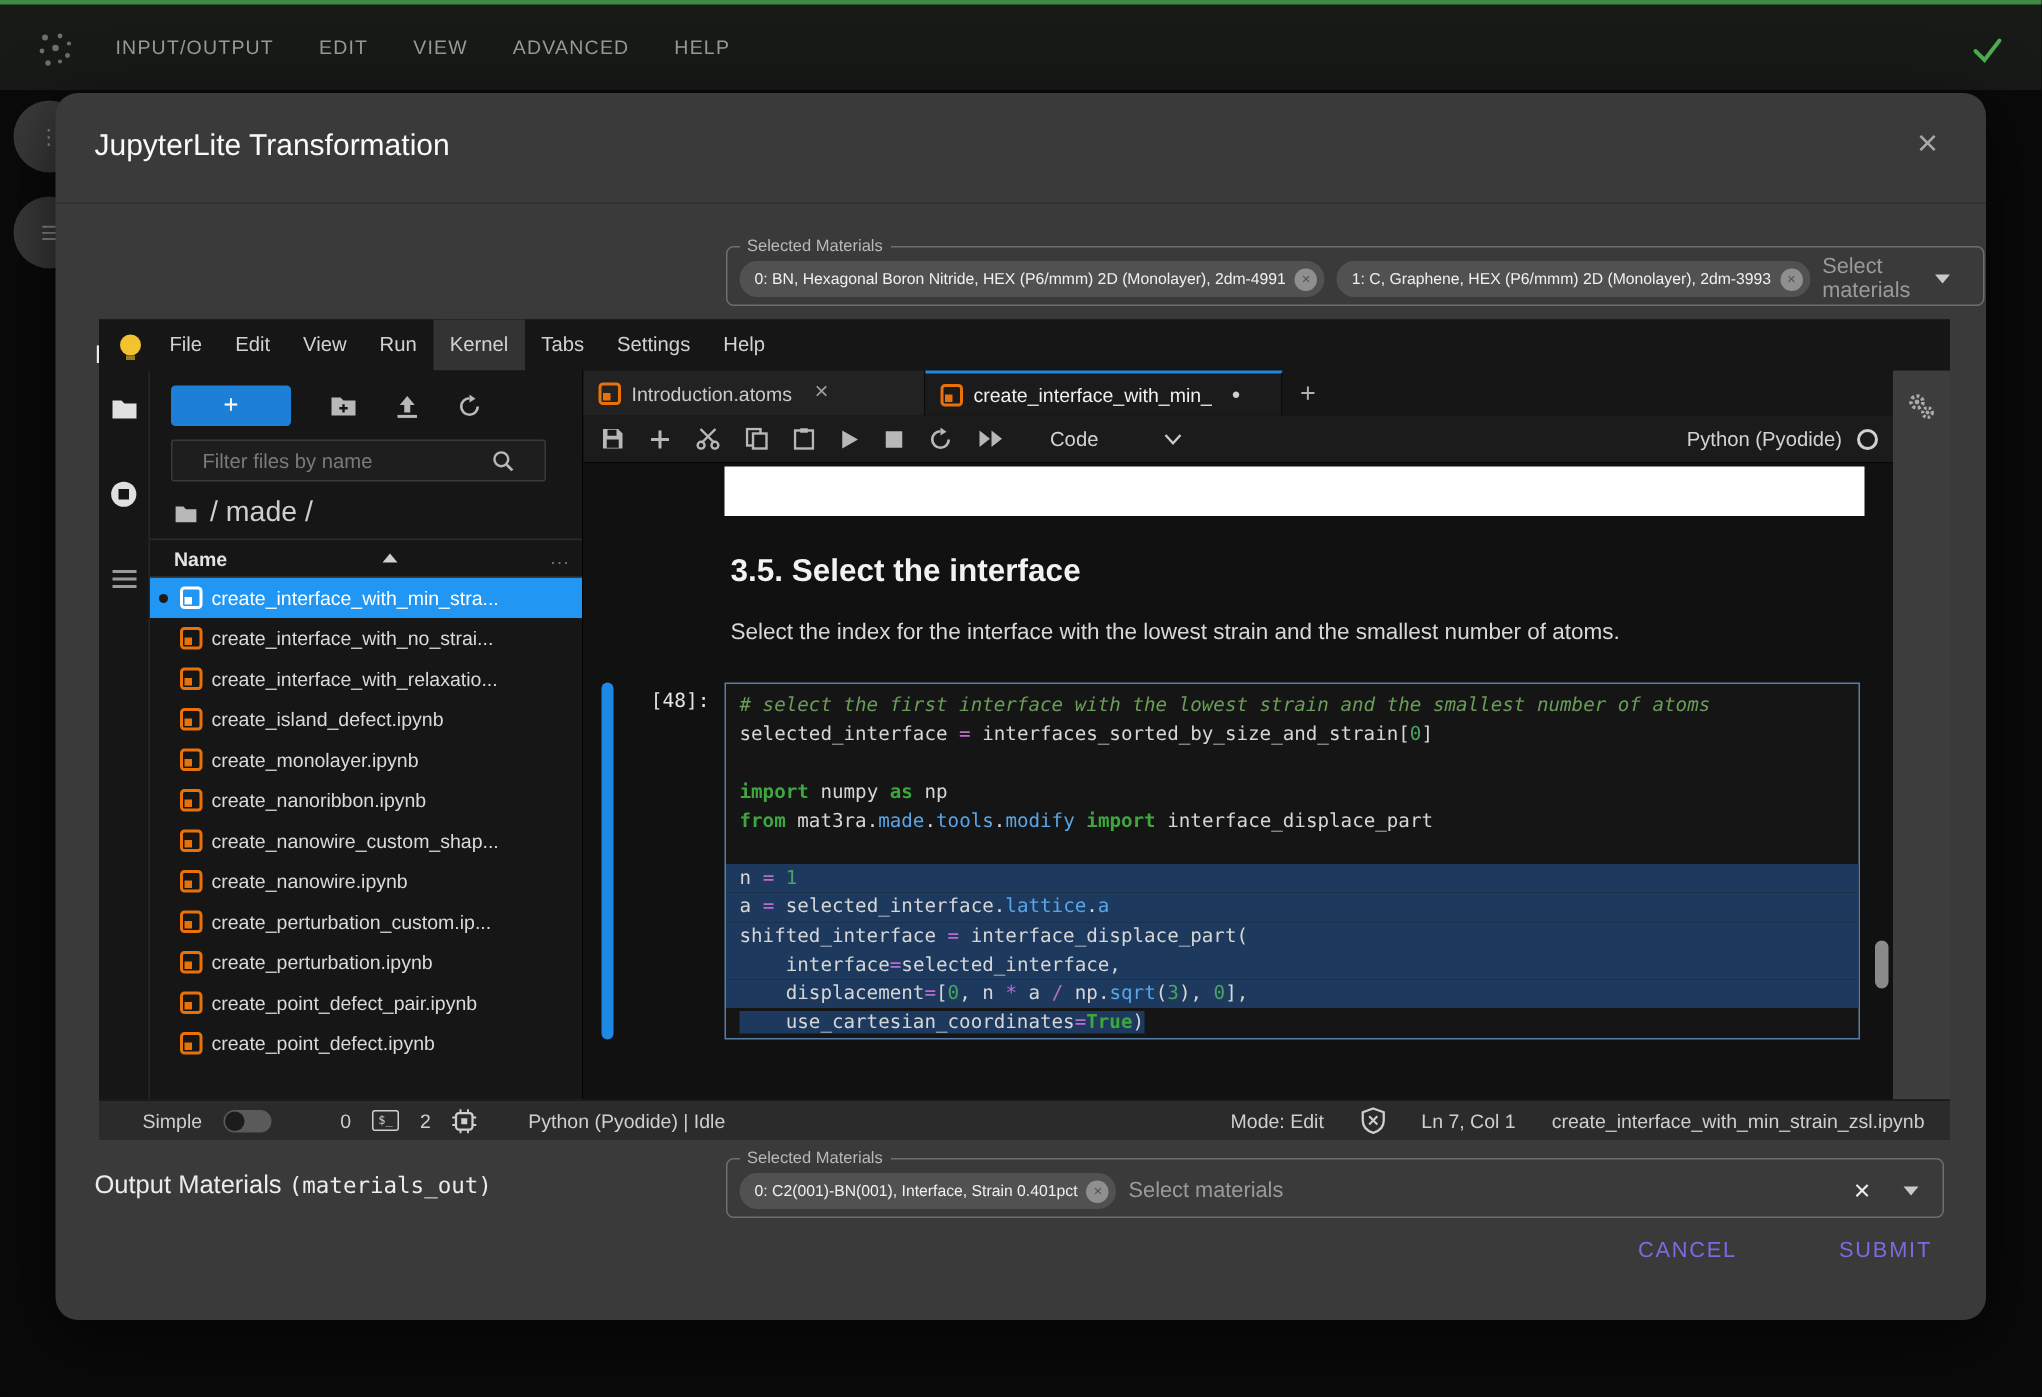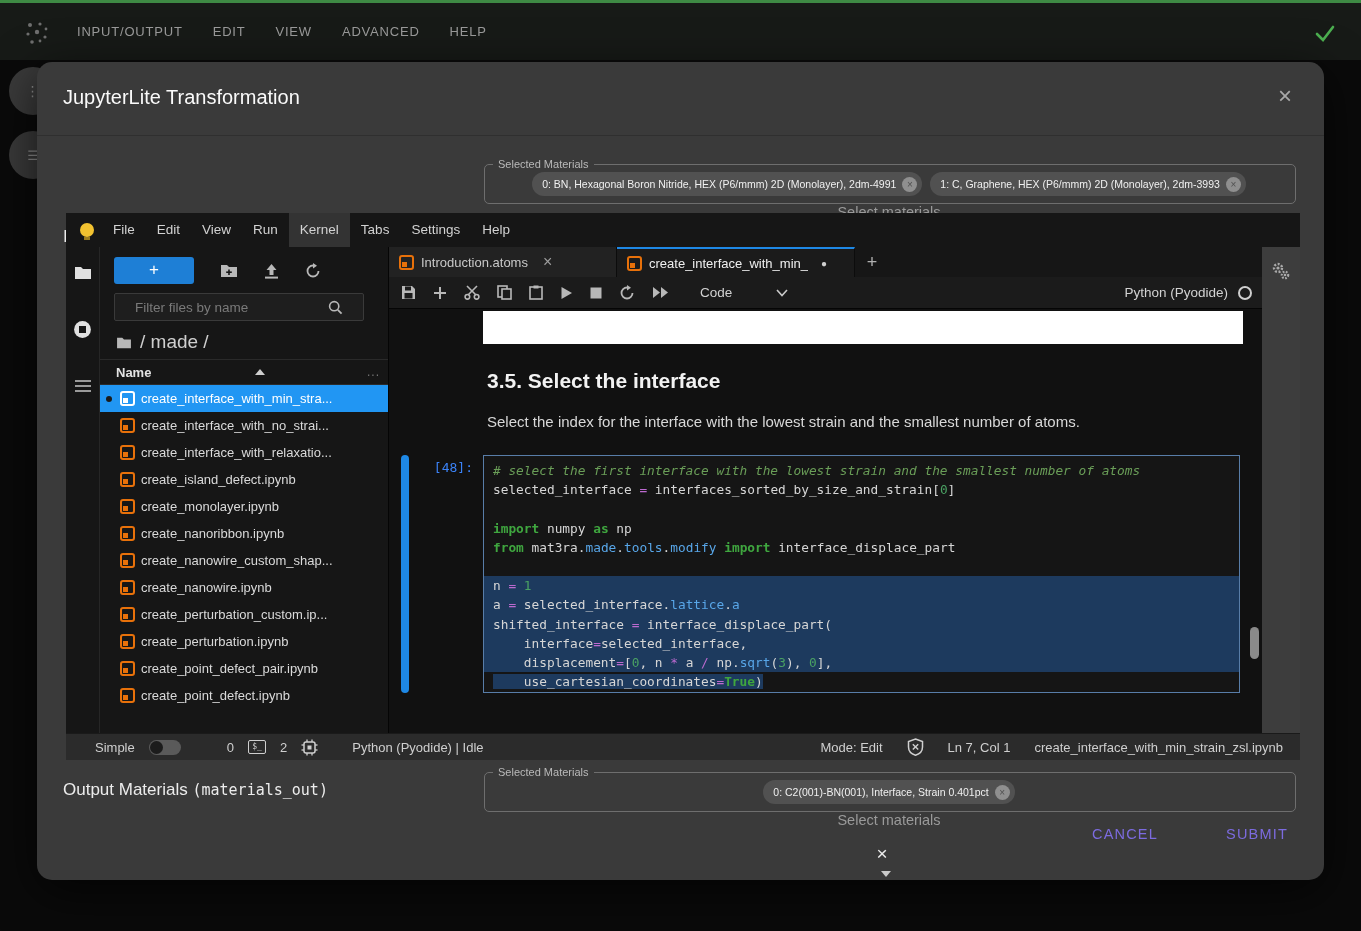--- a/index.html
+++ b/index.html
@@ -27,21 +27,21 @@
   .modal-header { position:absolute; left:0; top:0; width:100%; height:74px; border-bottom:1px solid #2f2f2f; }
   .modal-title { position:absolute; left:26px; top:24px; font-size:20px; color:#fafafa; }
   .modal-close { position:absolute; right:32px; top:22px; font-size:24px; color:#a8a8a8; cursor:pointer; line-height:1; }
 
   .io-label { position:absolute; left:26px; font-size:17px; color:#ececec; }
   .io-label .mono { font-size:15px; color:#ececec; }
 
   fieldset.mat-select { position:absolute; left:447px; width:812px; height:46px;
       border:1px solid #6e6e6e; border-radius:5px; background:transparent; }
   fieldset.mat-select legend { margin-left:8px; padding:0 5px; font-size:11px; color:#b9b9b9; }
-  .mat-row { display:flex; align-items:center; gap:8px; padding:2px 10px 0 8px; height:30px;flex-direction:column; }
+  .mat-row { display:flex; align-items:center; gap:8px; padding:2px 10px 0 8px; height:30px; }
   .chip { display:flex; align-items:center; gap:6px; height:24px; border-radius:12px;
           background:#515151; padding:0 5px 0 10px; white-space:nowrap; }
   .chip .chip-label { font-size:10.5px; color:#f0f0f0; }
   .chip .chip-x { width:15px; height:15px; border-radius:50%; background:#8f8f8f; color:#515151;
                   font-size:10px; line-height:15px; text-align:center; cursor:pointer; }
   .mat-placeholder { font-size:14.5px; color:#9a9a9a; }
   .caret-down { width:0; height:0; border-left:5px solid transparent; border-right:5px solid transparent;
                 border-top:6px solid #c9c9c9; }
   .mat-spacer { flex:1; }
   .mat-clear { color:#ececec; font-size:19px; line-height:1; cursor:pointer; margin-right:14px; }
@@ -110,21 +110,21 @@
   .tb-celltype { display:flex; align-items:center; gap:44px; margin-left:14px; font-size:13.5px; color:#d2d2d2; cursor:pointer; }
   .tb-right { margin-left:auto; display:flex; align-items:center; gap:10px; font-size:13.5px; color:#d2d2d2; }
   .kernel-circle { width:14px; height:14px; border:2px solid #cfcfcf; border-radius:50%; }
 
   .jp-content { flex:1; position:relative; background:#111; overflow:hidden; }
   .out-strip { position:absolute; left:94px; top:2px; width:760px; height:33px; background:#ffffff; }
   .md-heading { position:absolute; left:98px; top:60px; font-size:21px; font-weight:bold; color:#f2f2f2; }
   .md-para { position:absolute; left:98px; top:104px; font-size:15px; color:#d8d8d8; }
 
   .cell-collapser { position:absolute; left:12px; top:146px; width:8px; height:238px; background:#1e88e5; border-radius:4px; cursor:pointer; }
-  .cell-prompt { position:absolute; left:16px; top:151px; width:68px; text-align:right; font-size:13px; color:#3b82f6; }
+  .cell-prompt { position:absolute; left:16px; top:151px; width:68px; text-align:right; font-size:13px; color:#e5e5e5; }
   .cell-editor { position:absolute; left:94px; top:146px; width:757px; height:238px; background:#151515;
                  border:1px solid #587da8; padding:5px 0 5px 0; cursor:text; }
   .cm-line { height:19.2px; line-height:19.2px; font-family:"DejaVu Sans Mono",monospace; font-size:12.8px;
              color:#d6d6d6; white-space:pre; padding:0 9px; }
   .cm-line.sel-full { background:#1d3a5e; }
   .sel-text-bg { background:#1d3a5e; }
   .tok-com { color:#6a9e58; font-style:italic; }
   .tok-kw  { color:#3fa63f; font-weight:600; }
   .tok-op  { color:#bc6ad0; }
   .tok-num { color:#4aa263; }

